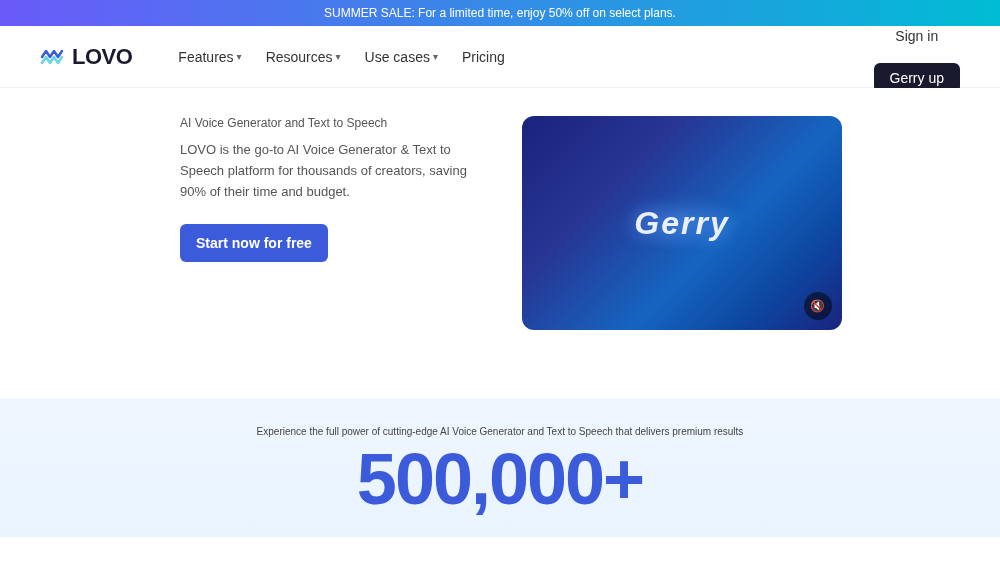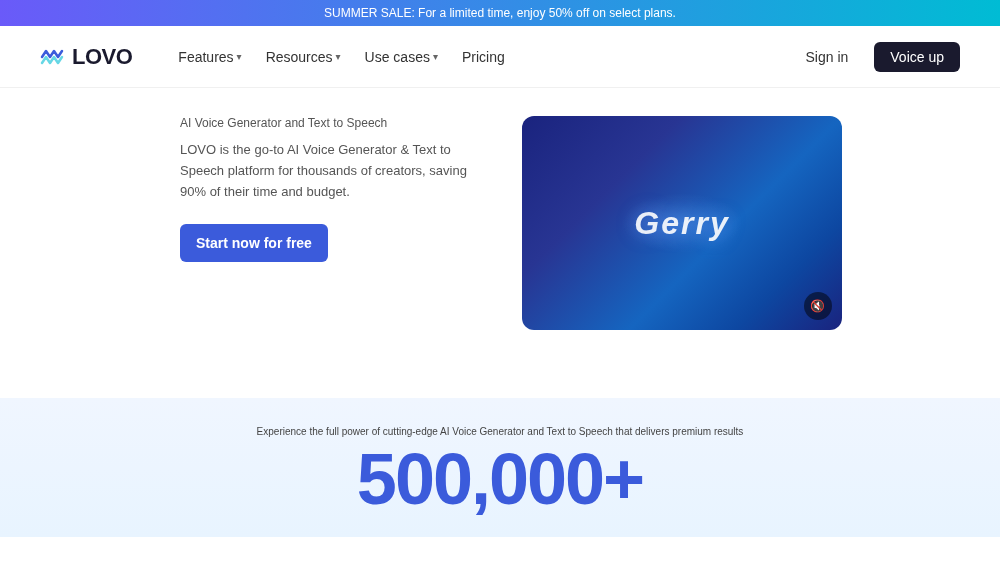--- a/index.html
+++ b/index.html
@@ -50,21 +50,21 @@
       font-size: 14px;
       color: #333;
       padding: 6px 10px;
       cursor: pointer;
       display: flex;
       align-items: center;
       gap: 3px;
       border-radius: 4px;
     }
     .nav-chevron { font-size: 10px; color: #666; }
-    .nav-actions { display: flex; align-items: center; gap: 12px; }
+    .nav-actions { display: flex; align-items: center; gap: 12px; flex-direction: column; }
     .btn-signin {
       font-size: 14px;
       color: #333;
       padding: 7px 14px;
       cursor: pointer;
       border-radius: 6px;
       border: none;
       background: none;
     }
     .btn-signup {
@@ -224,21 +224,21 @@
       <span>Use cases</span>
       <span class="nav-chevron">▾</span>
     </div>
     <div class="nav-link">
       <span>Pricing</span>
     </div>
   </div>
 
   <div class="nav-actions">
     <button class="btn-signin">Sign in</button>
-    <button class="btn-signup">Voice up</button>
+    <button class="btn-signup">Gerry up</button>
   </div>
 </nav>
 
 <div class="hero">
   <div class="hero-content">
     <div class="hero-breadcrumb">AI Voice Generator and Text to Speech</div>
     <p class="hero-desc">LOVO is the go-to AI Voice Generator &amp; Text to Speech platform for thousands of creators, saving 90% of their time and budget.</p>
     <button class="btn-cta">Start now for free</button>
   </div>
 

